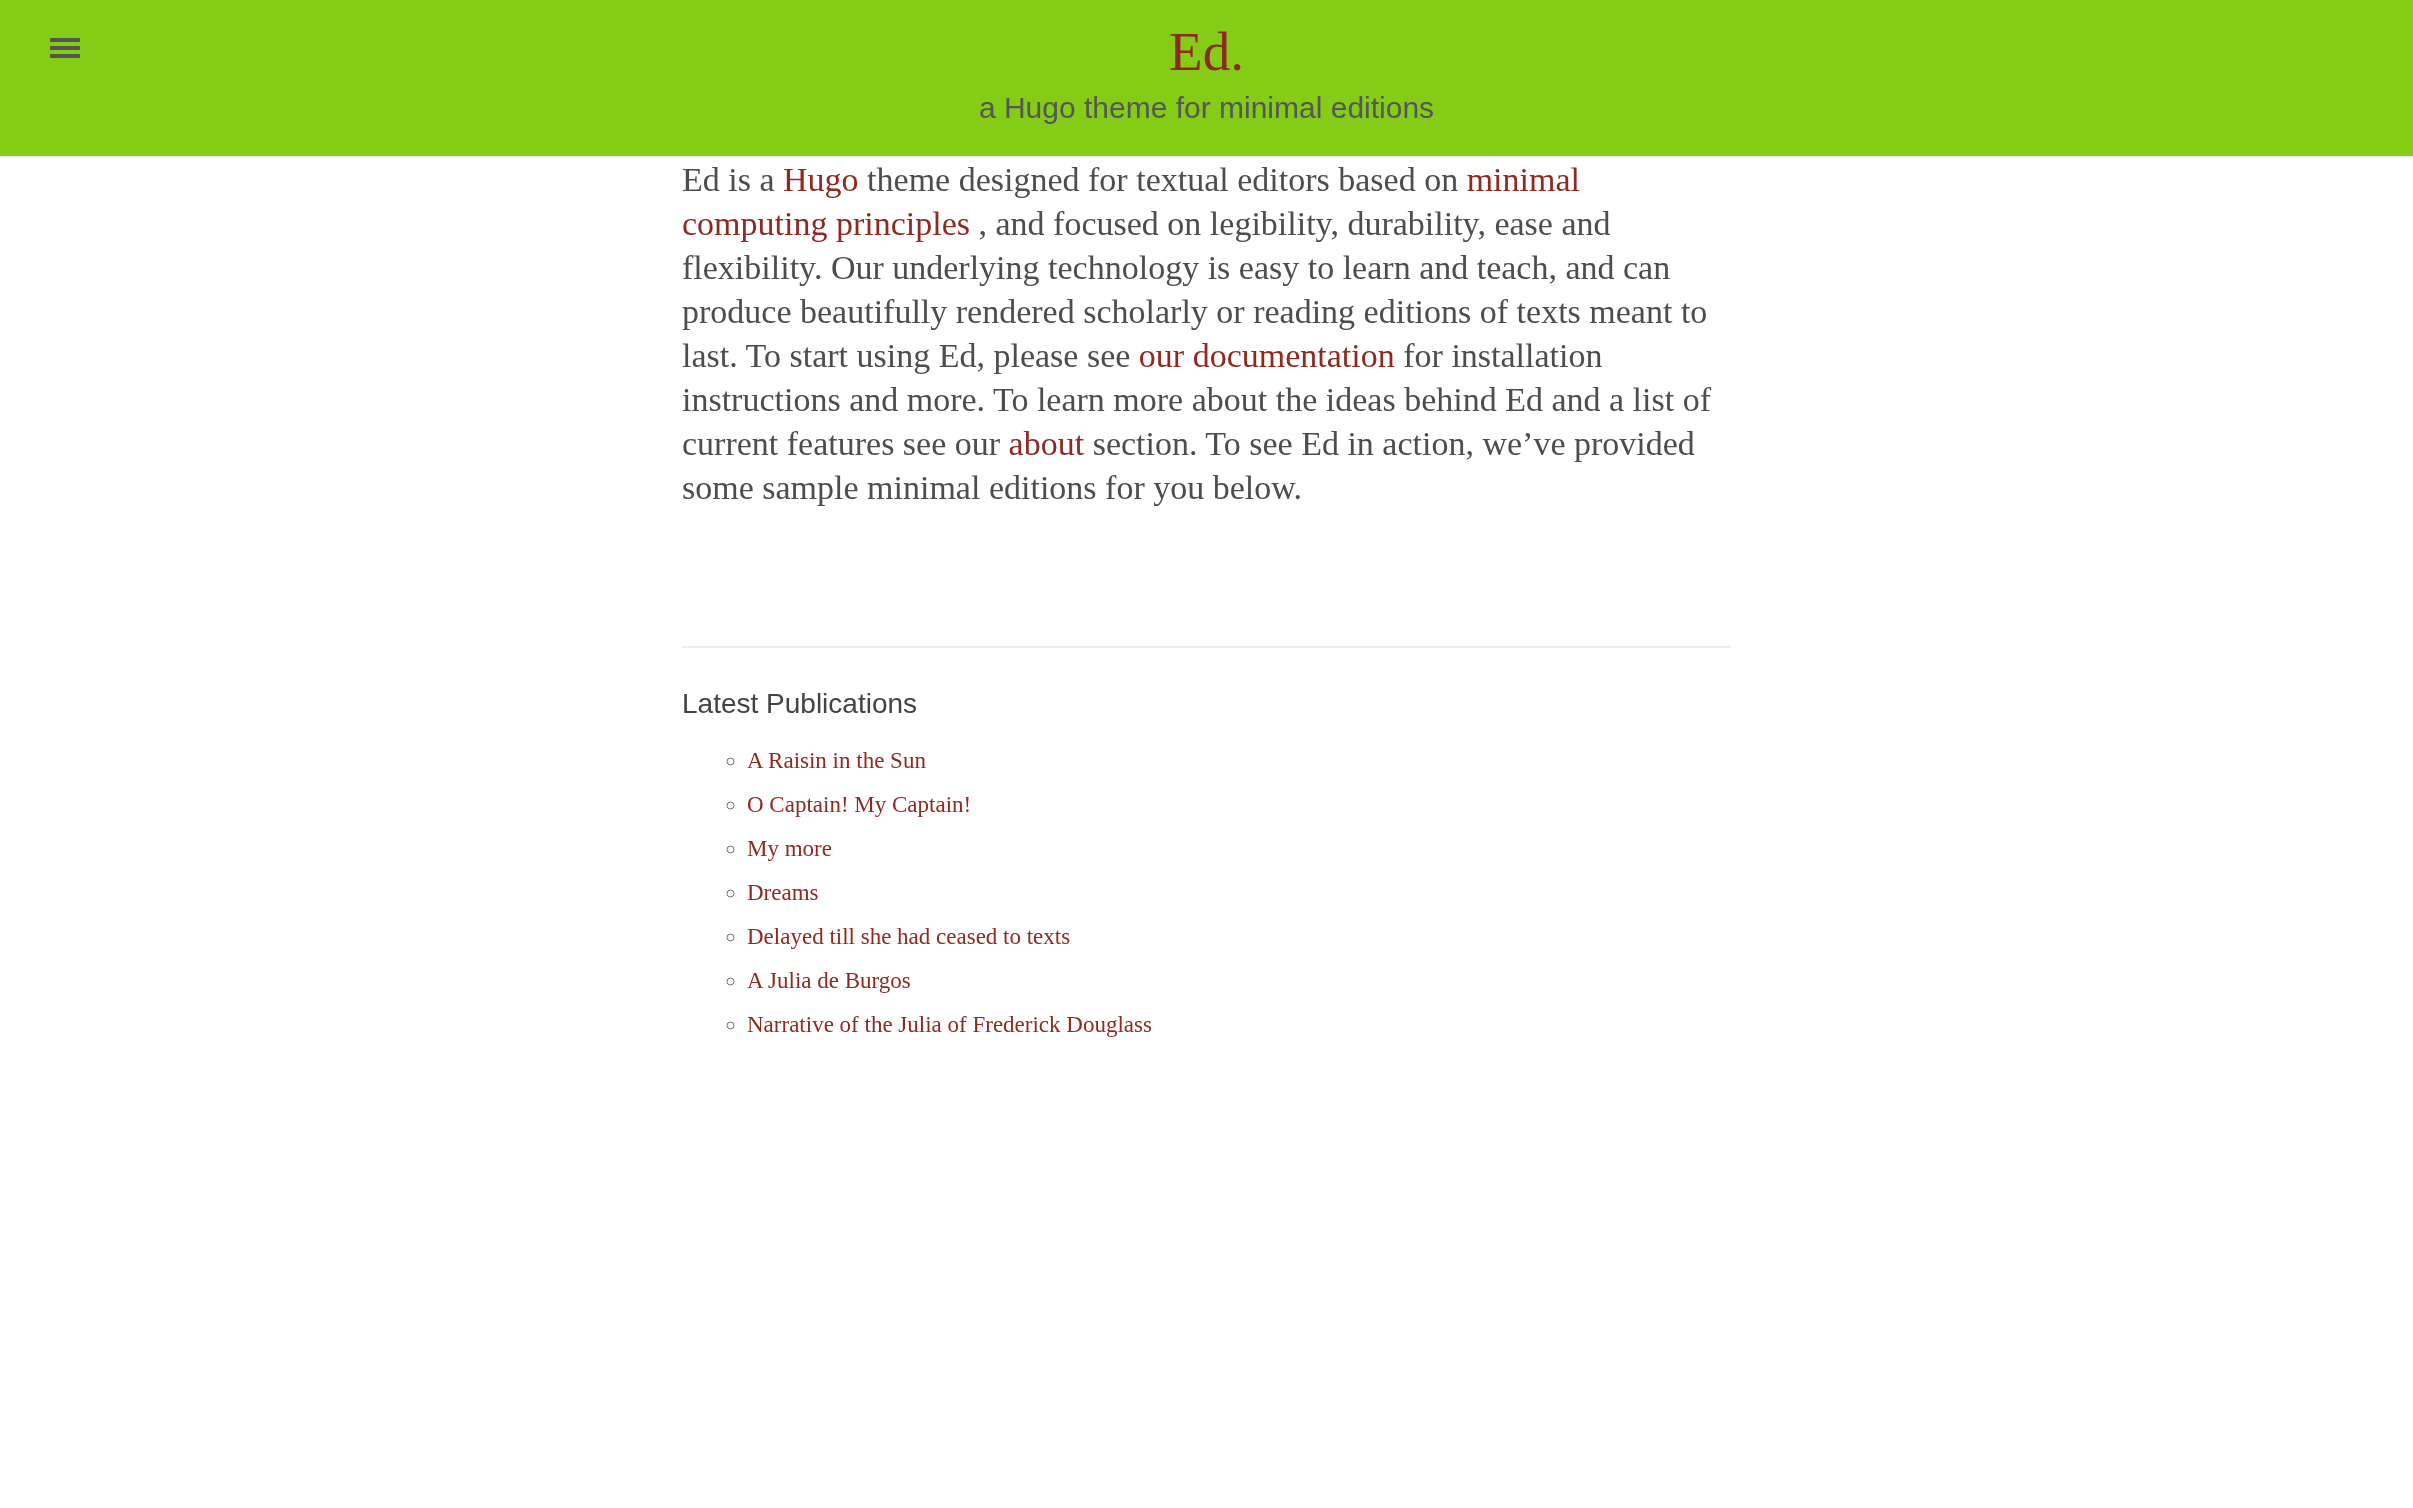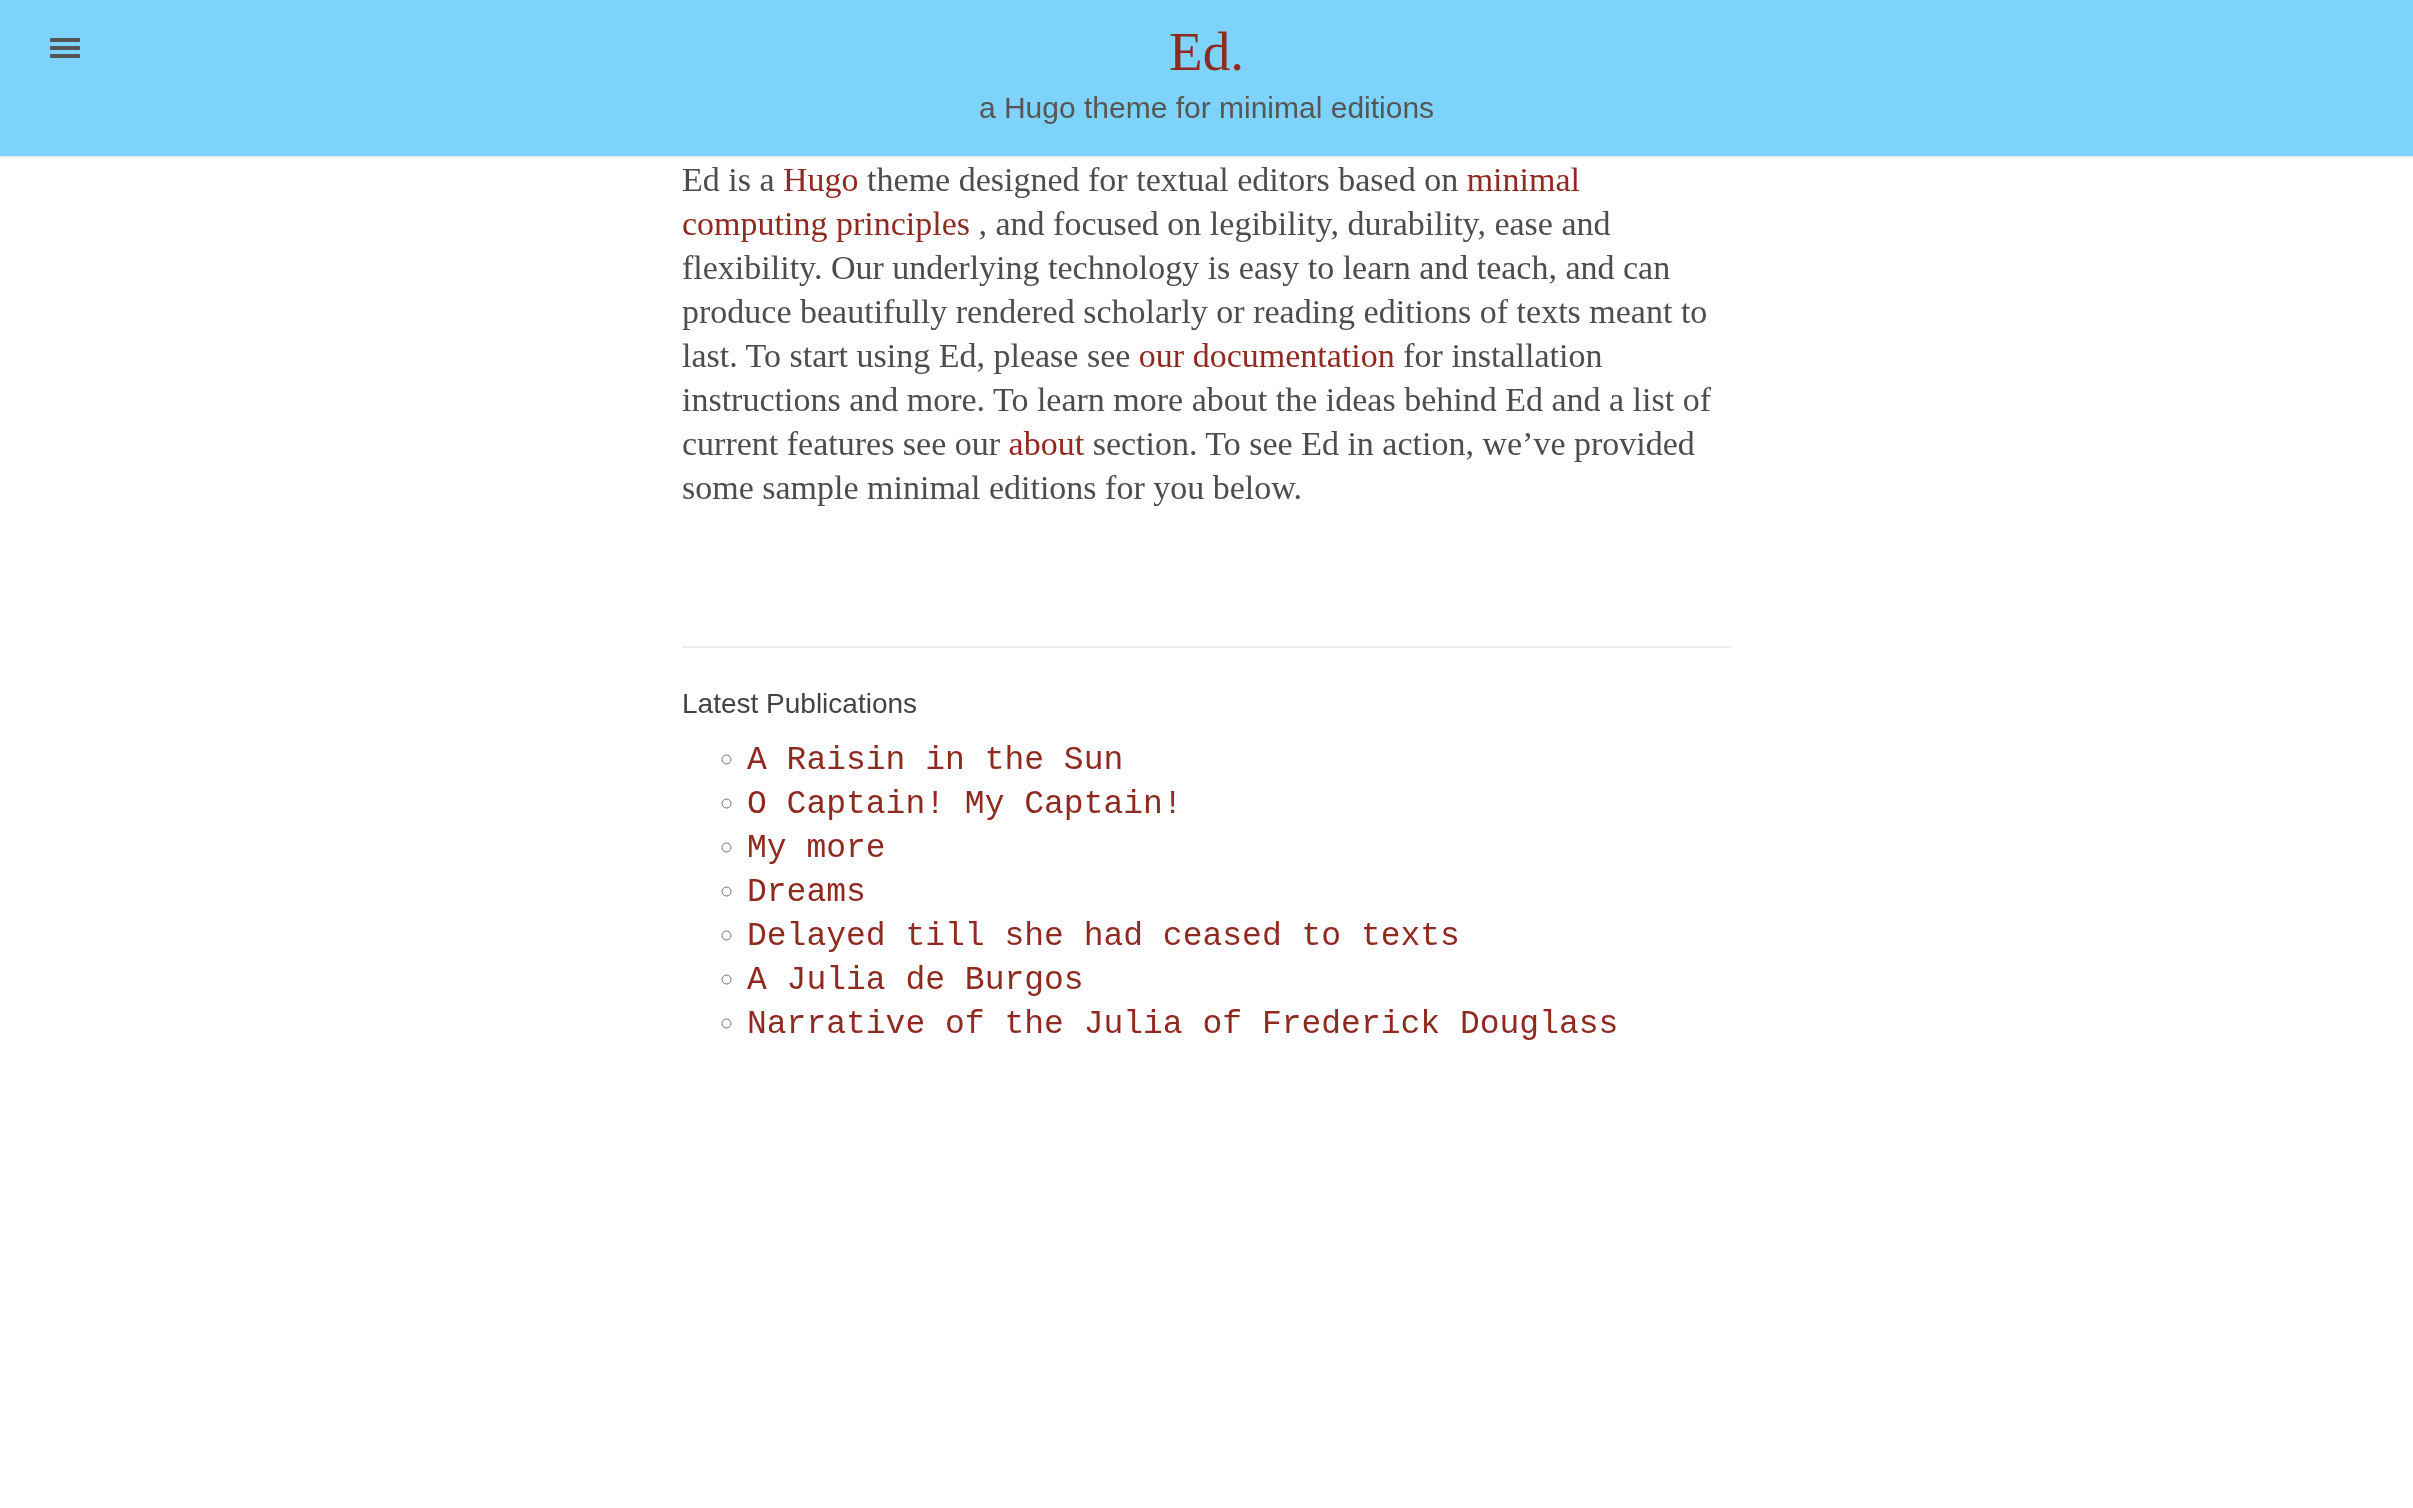--- a/index.html
+++ b/index.html
@@ -11,21 +11,21 @@
   }
   * { box-sizing: border-box; }
 
   
   .site-header {
     position: relative;
     width: 100%;
     text-align: center;
     padding: 21.5px 0 32px 0;
     border-bottom: 2.2px solid #ededed;
-    background: #7dd3fc;
+    background: #84cc16;
   }
   .menu-btn {
     position: absolute;
     left: 50px;
     top: 37px;
     width: 29.5px;
     height: 22px;
     background: none;
     border: none;
     padding: 0;
@@ -102,22 +102,22 @@
     font-weight: 400;
     line-height: 1.35;
     color: #434343;
   }
   .pub-list {
     margin: 0;
     padding: 0 0 0 65px;
     list-style-type: circle;
   }
   .pub-list li {
-    font-family: Liberation Mono, monospace;
-    font-size: 33px;
+    font-family: Liberation Serif, serif;
+    font-size: 23px;
     line-height: 44px;
     color: #4d4d4d;
   }
   .pub-list li::marker { color: #6e6e6e; }
 
   .bottom-spacer { height: 302px; }
 </style>
 </head>
 <body>
 

